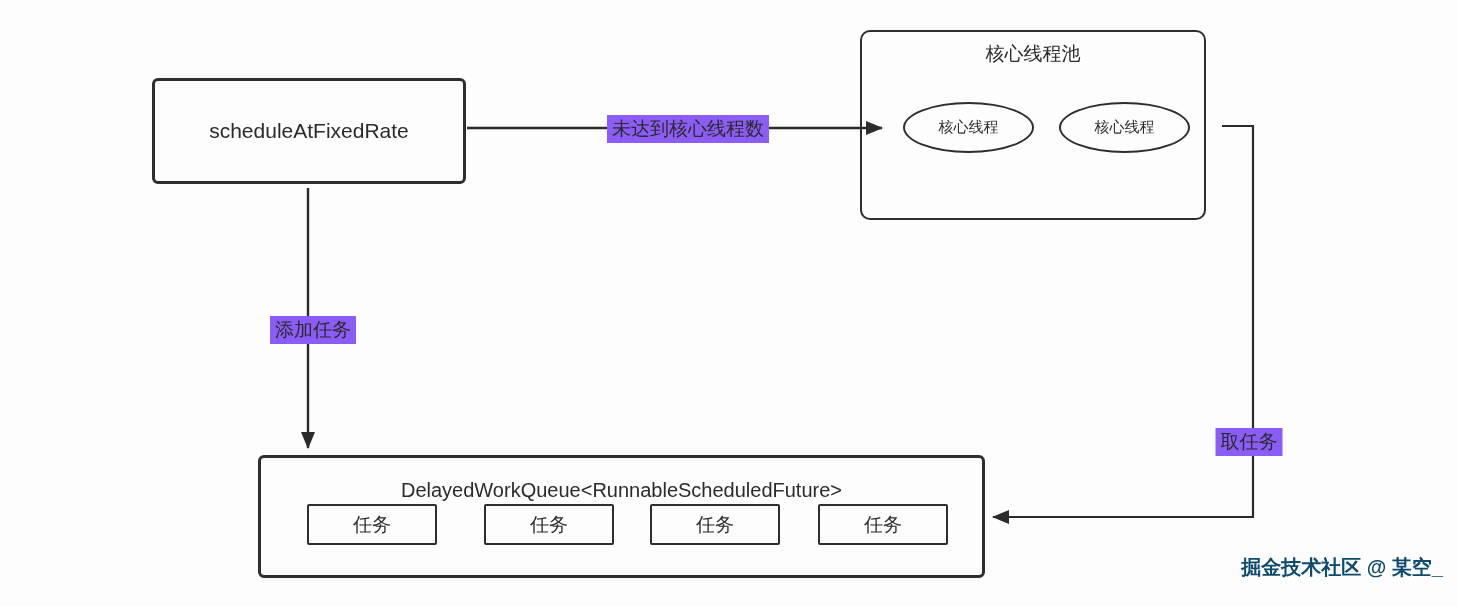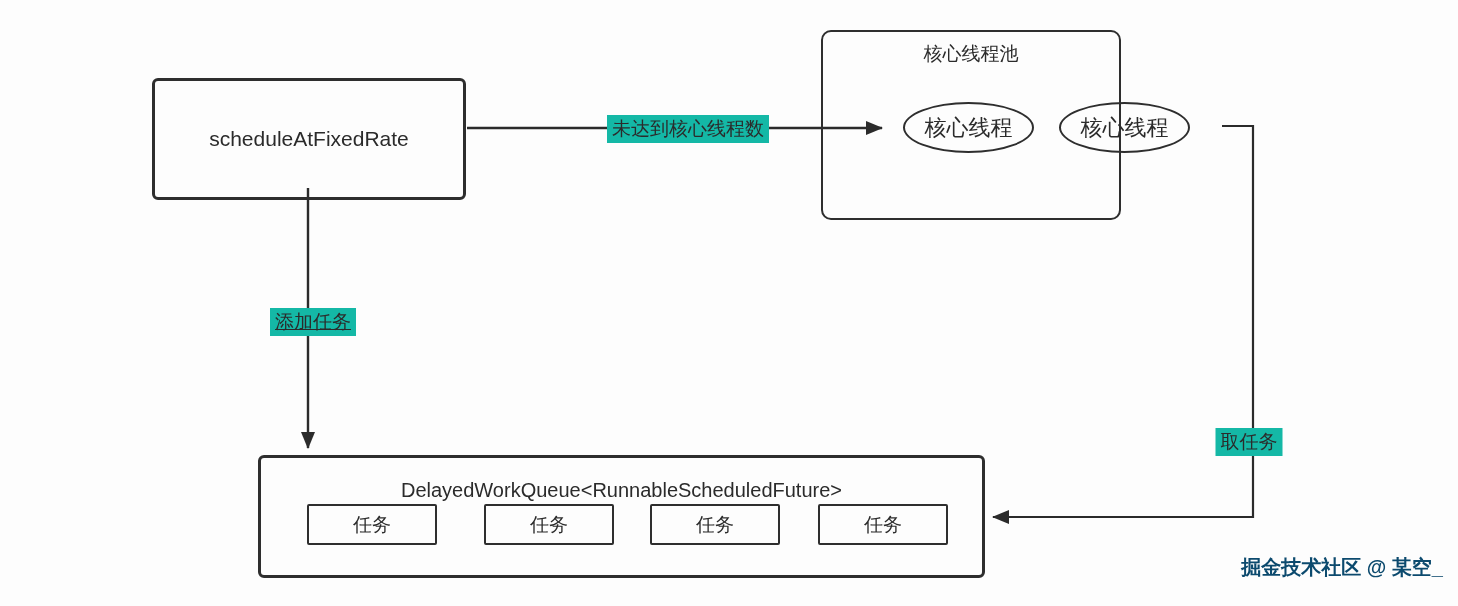--- a/index.html
+++ b/index.html
@@ -1,36 +1,36 @@
 <!DOCTYPE html>
 <html><head>
 <meta charset="utf-8">
 <style>
   html,body{margin:0;padding:0;}
   body{background:#ffffff;font-family:"Liberation Sans","DejaVu Sans",sans-serif;}
   .canvas{position:relative;width:1458px;height:606px;background:#fdfdfd;overflow:hidden;color:#2b2b2b;}
   .connectors{position:absolute;left:0;top:0;width:1458px;height:606px;}
 
   .box{position:absolute;box-sizing:border-box;border:3px solid #2e2e2e;border-radius:6px;background:transparent;}
-  .scheduler{left:152px;top:78px;width:314px;height:122px;display:flex;flex-direction:column;align-items:center;justify-content:center;font-size:21px;line-height:1.35;}
+  .scheduler{left:152px;top:78px;width:314px;height:106px;display:flex;flex-direction:column;align-items:center;justify-content:center;font-size:21px;line-height:1.35;}
 
-  .core-pool{left:821px;top:30px;width:300px;height:190px;border-width:2.5px;border-radius:10px;}
+  .core-pool{left:860px;top:30px;width:346px;height:190px;border-width:2.5px;border-radius:10px;}
   .pool-title{position:absolute;top:9px;left:0;width:100%;text-align:center;font-size:19px;}
-  .ellipse{position:absolute;box-sizing:border-box;border:2.5px solid #2e2e2e;border-radius:50%;display:flex;align-items:center;justify-content:center;font-size:22px;background:transparent;}
+  .ellipse{position:absolute;box-sizing:border-box;border:2.5px solid #2e2e2e;border-radius:50%;display:flex;align-items:center;justify-content:center;font-size:15px;background:transparent;}
   .e1{left:903px;top:102px;width:131px;height:51px;}
   .e2{left:1059px;top:102px;width:131px;height:51px;}
 
   .queue{left:258px;top:455px;width:727px;height:123px;}
   .queue-title{margin-top:21px;text-align:center;font-size:20px;}
   .task{position:absolute;box-sizing:border-box;border:2.5px solid #2e2e2e;border-radius:2px;display:flex;align-items:center;justify-content:center;font-size:19px;width:130px;height:41px;top:504px;}
   .t1{left:307px;} .t2{left:484px;} .t3{left:650px;} .t4{left:818px;}
 
-  .edge-label{position:absolute;transform:translate(-50%,-50%);background:#14b8a6;padding:1px 5px;font-size:19px;white-space:nowrap;}
+  .edge-label{position:absolute;transform:translate(-50%,-50%);background:#8b5cf6;padding:1px 5px;font-size:19px;white-space:nowrap;}
   .lbl-core{left:688px;top:129px;}
-  .lbl-add{left:313px;top:322px;text-decoration:underline;}
+  .lbl-add{left:313px;top:330px;}
   .lbl-take{left:1249px;top:442px;text-align:right;}
 
   .watermark{position:absolute;right:15px;top:554px;font-size:20px;font-weight:bold;color:#0c4a6e;text-shadow:0 0 2px #ffffff;}
 </style>
 </head>
 <body>
 
 <div class="canvas">
 
   <svg class="connectors" viewBox="0 0 1458 606" aria-hidden="true">

